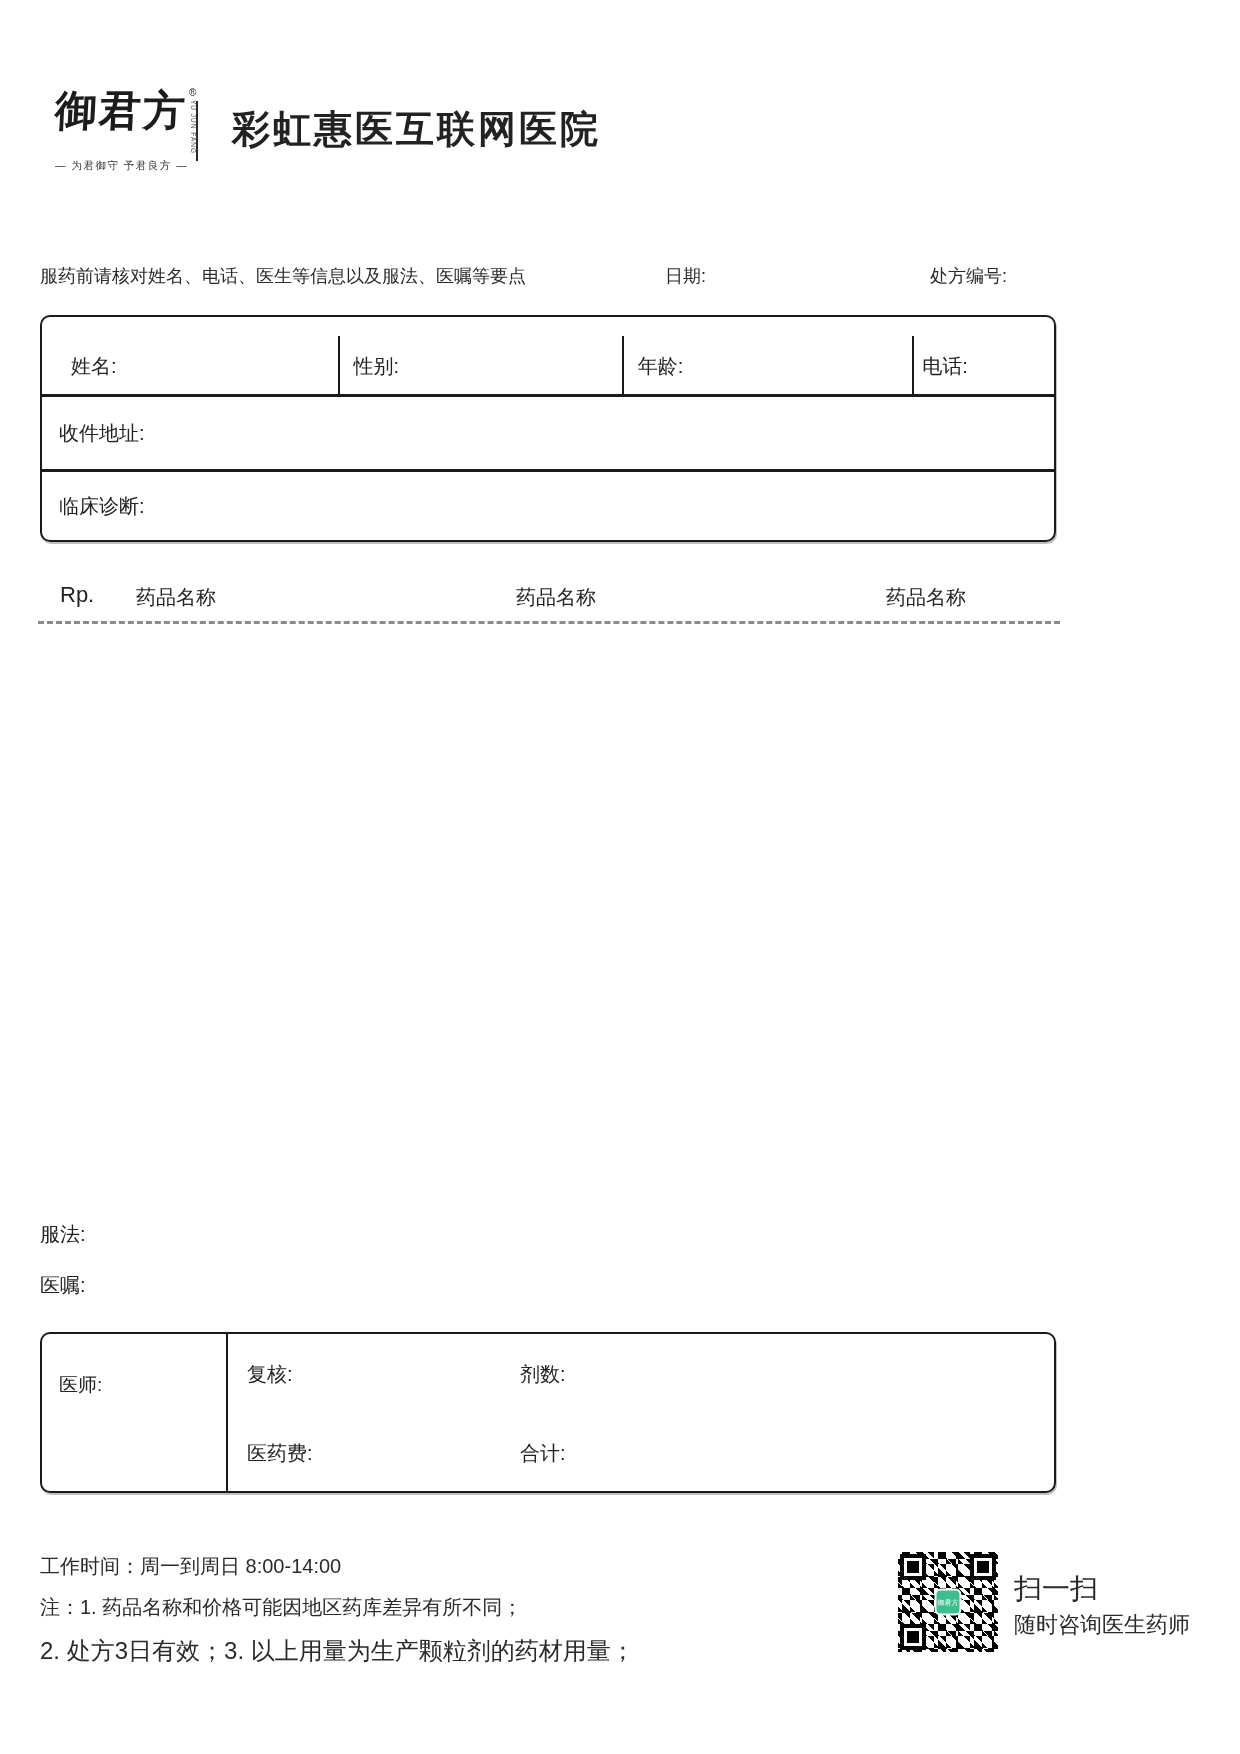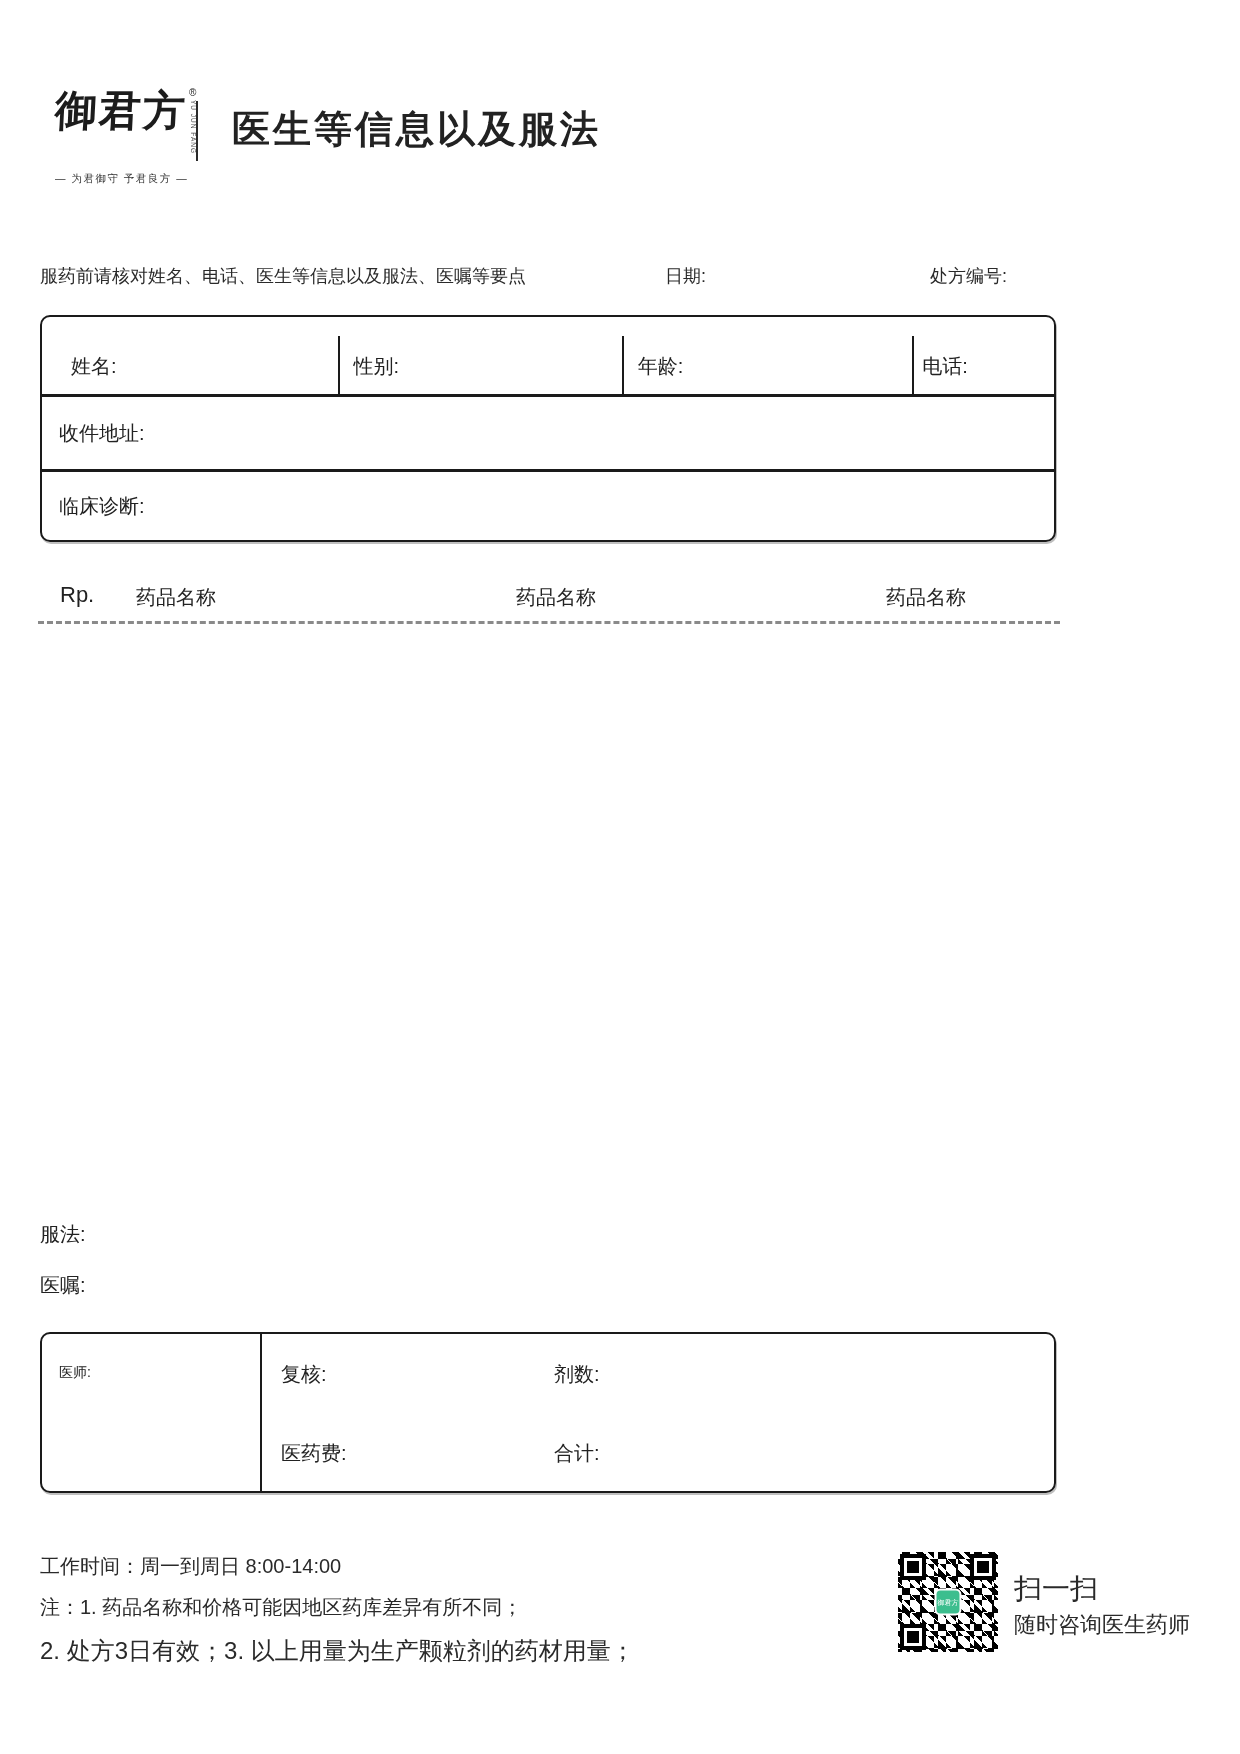--- a/index.html
+++ b/index.html
@@ -18,21 +18,21 @@
     line-height:1.1; letter-spacing:2px; color:#1c1c1c; transform:skewX(-3deg);
     white-space:nowrap;
   }
   .logo-side { display:flex; flex-direction:column; align-items:center; margin-left:2px; }
   .logo-reg { font-size:10px; line-height:1; color:#1c1c1c; }
   .logo-vert {
     writing-mode:vertical-rl; font-size:6.5px; letter-spacing:1px; color:#555;
     margin-top:2px; line-height:1;
   }
   .logo-tagline {
-    margin-top:18px; font-size:10.5px; letter-spacing:1.5px; color:#333;
+    margin-top:5px; font-size:10.5px; letter-spacing:1.5px; color:#333;
     white-space:nowrap;
   }
   .header-divider { position:absolute; left:196px; top:101px; width:2px; height:60px; background:#2a2a2a; }
   .hospital-title {
     position:absolute; left:232px; top:104px;
     font-size:38px; font-weight:800; letter-spacing:3px; color:#222;
     white-space:nowrap;
   }
   
   .precheck-row { position:absolute; left:0; top:264px; width:100%; height:26px; font-size:18px; color:#2a2a2a; }
@@ -68,21 +68,21 @@
   
   .usage-label  { position:absolute; left:40px; top:1221px; font-size:20px; }
   .advice-label { position:absolute; left:40px; top:1272px; font-size:20px; }
   
   .signoff-box {
     position:absolute; left:40px; top:1332px; width:1016px; height:161px;
     border:2.5px solid #1a1a1a; border-radius:10px;
     box-shadow:1px 2px 0 rgba(0,0,0,0.25);
     display:flex;
   }
-  .s-left { width:220px; border-right:2.5px solid #1a1a1a; padding:30px 0 0 17px; font-size:14px; }
+  .s-left { width:186px; border-right:2.5px solid #1a1a1a; padding:38px 0 0 17px; font-size:19px; }
   .s-right { flex:1; padding:27px 0 0 19px; display:flex; flex-direction:column; }
   .s-row { display:flex; font-size:20px; }
   .s-row + .s-row { margin-top:52px; }
   .s-cell-a { width:273px; }
   
   .work-hours  { position:absolute; left:40px; top:1553px; font-size:20px; color:#2a2a2a; }
   .note-line-1 { position:absolute; left:40px; top:1594px; font-size:20px; color:#2a2a2a; }
   .note-line-2 { position:absolute; left:40px; top:1635px; font-size:24px; color:#2a2a2a; }
   
   .qr-code { position:absolute; left:898px; top:1552px; width:100px; height:100px; background:#fff; }
@@ -117,21 +117,21 @@
     <div class="logo-row">
       <span class="logo-text">御君方</span>
       <span class="logo-side">
         <span class="logo-reg">®</span>
         <span class="logo-vert">YU JUN FANG</span>
       </span>
     </div>
     <div class="logo-tagline">— 为君御守 予君良方 —</div>
   </div>
   <div class="header-divider"></div>
-  <div class="hospital-title">医生等信息以及服法</div>
+  <div class="hospital-title">彩虹惠医互联网医院</div>
 
   <div class="precheck-row">
     <span class="precheck-note">服药前请核对姓名、电话、医生等信息以及服法、医嘱等要点</span>
     <span class="date-label">日期:</span>
     <span class="rxno-label">处方编号:</span>
   </div>
 
   <div class="patient-box">
     <div class="p-row1">
       <div class="p-cell c1">姓名:</div>

